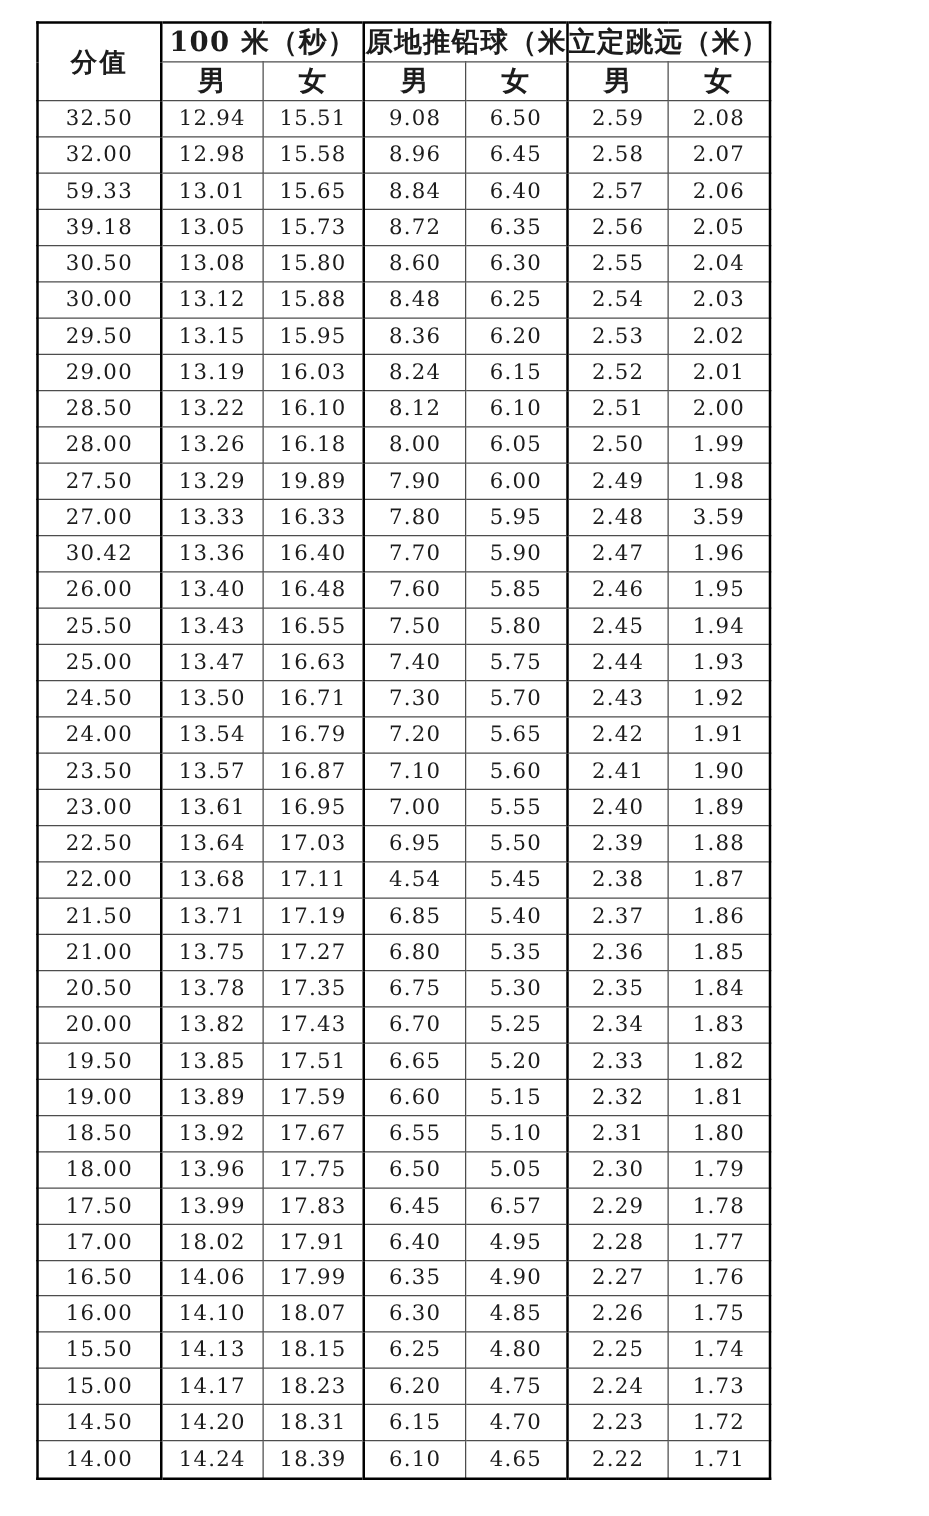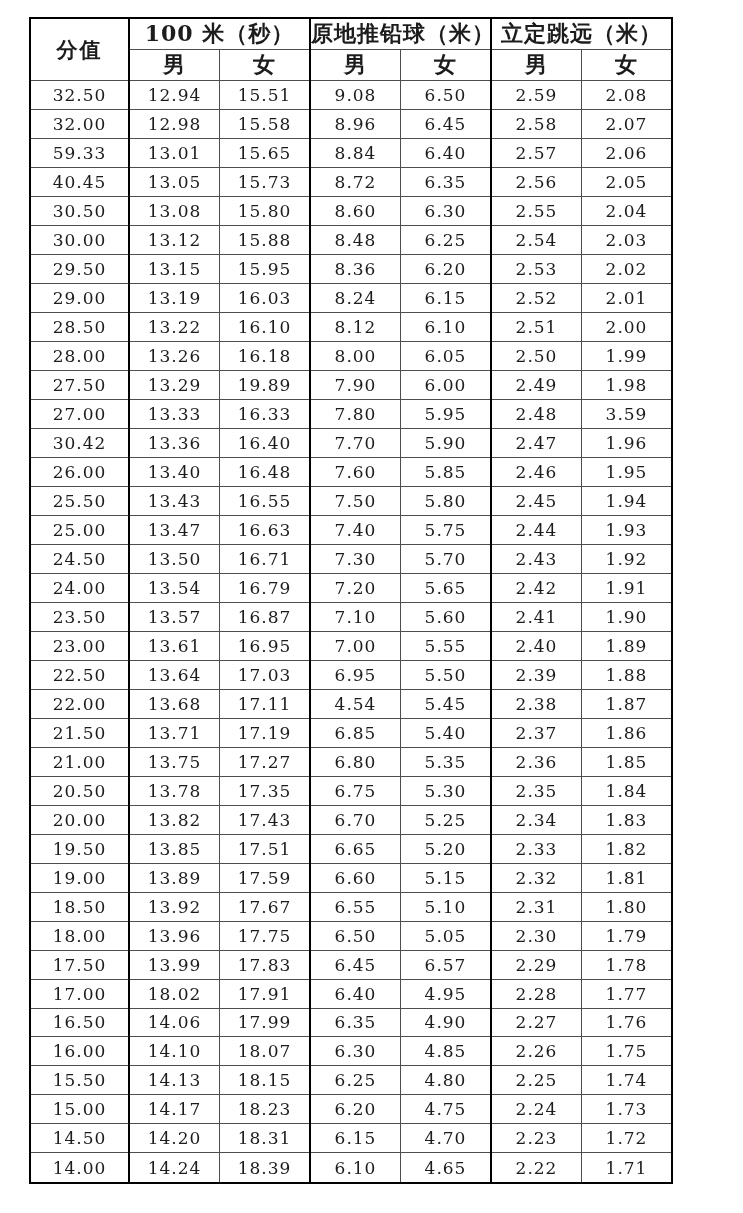--- a/index.html
+++ b/index.html
@@ -13,21 +13,21 @@
     height: 1213px;
     background: #ffffff;
     overflow: hidden;
     font-family: "DejaVu Serif", "Liberation Serif", serif;
     color: #1c1c1c;
   }
   table.score-table {
     position: absolute;
     left: 29px;
     top: 17px;
-    width: 644px;
+    width: 588px;
     height: 1167px;
     border-collapse: collapse;
     table-layout: fixed;
     border: 2px solid #000000;
   }
   table.score-table col.c-score { width: 99px; }
   table.score-table th,
   table.score-table td {
     border: 1px solid #4d4d4d;
     text-align: center;
@@ -109,21 +109,21 @@
         <tr>
           <td>59.33</td>
           <td class="grp">13.01</td>
           <td>15.65</td>
           <td class="grp">8.84</td>
           <td>6.40</td>
           <td class="grp">2.57</td>
           <td>2.06</td>
         </tr>
         <tr>
-          <td>40.45</td>
+          <td>39.18</td>
           <td class="grp">13.05</td>
           <td>15.73</td>
           <td class="grp">8.72</td>
           <td>6.35</td>
           <td class="grp">2.56</td>
           <td>2.05</td>
         </tr>
         <tr>
           <td>30.50</td>
           <td class="grp">13.08</td>

